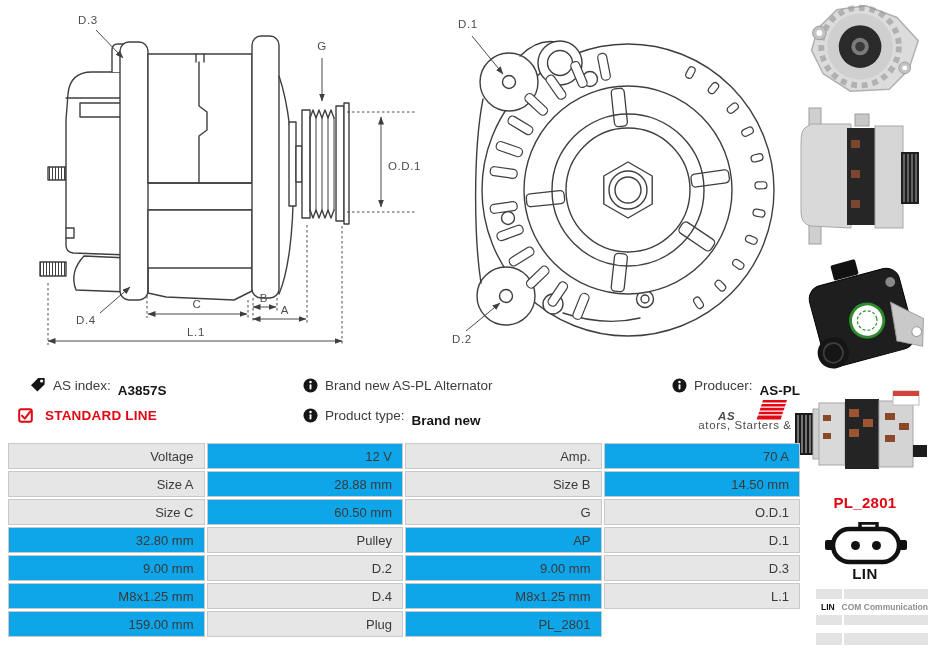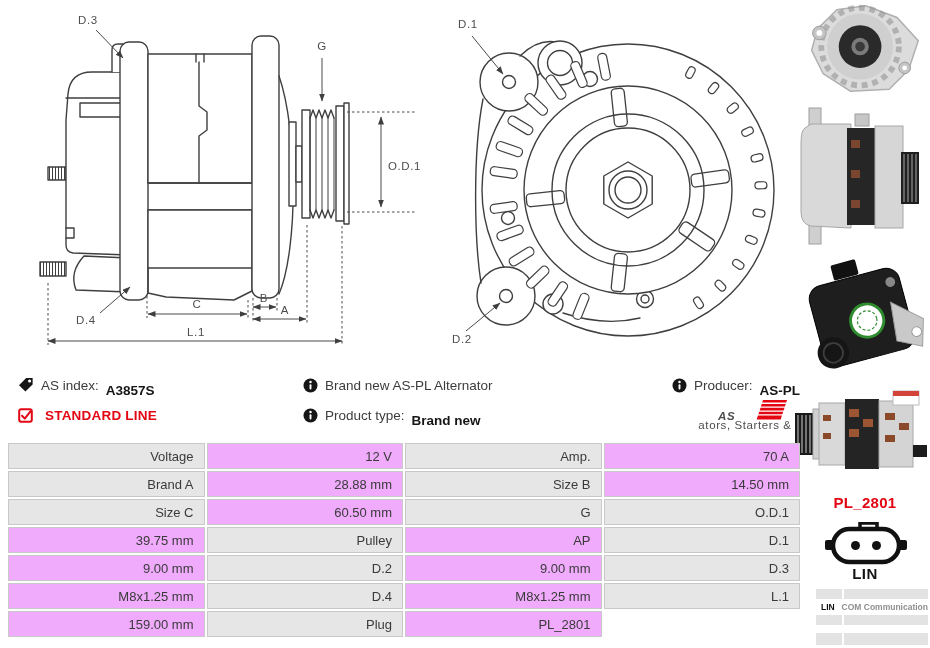--- a/index.html
+++ b/index.html
@@ -11,21 +11,21 @@
   
   .meta-item{position:absolute;display:flex;align-items:center;gap:7px;font-size:13.5px;height:16px;}
   .meta-item .b{font-weight:bold;color:#161616;margin-top:10px;}
   .meta-item.redline{color:#e30613;font-weight:bold;letter-spacing:.2px;gap:12px;}
   
   .spec{position:absolute;left:8px;top:443px;width:792px;display:grid;
         grid-template-columns:1fr 1fr 1fr 1fr;grid-auto-rows:26px;row-gap:2px;column-gap:2px;}
   .cell{border:1px solid #c9c9c9;display:flex;align-items:center;justify-content:flex-end;
         padding-right:10px;font-size:13px;color:#3a3a3a;box-sizing:border-box;}
   .cell.lab{background:#e6e6e6;}
-  .cell.val{background:#f0abfc;}
+  .cell.val{background:#0ea5e9;}
   
   .photo{position:absolute;}
   
   .pl-code{position:absolute;left:800px;top:494px;width:130px;text-align:center;
            color:#e30613;font-weight:bold;font-size:15px;letter-spacing:.3px;}
   .lin-label{position:absolute;left:800px;top:565px;width:130px;text-align:center;
              color:#141414;font-weight:bold;font-size:15px;letter-spacing:.5px;}
   .pin-table{position:absolute;left:816px;top:589px;width:112px;font-size:8.5px;}
   .pin-row{display:flex;gap:2px;margin-bottom:2px;}
   .pin-c1{width:26px;}
@@ -249,21 +249,21 @@
     <rect x="86" y="16" width="34" height="66" fill="#d4d4d4" stroke="#a8a8a8"></rect>
     <rect x="92" y="28" width="10" height="7" fill="#8a4a2a"></rect>
     <rect x="92" y="50" width="10" height="7" fill="#8a4a2a"></rect>
     <rect x="106" y="38" width="10" height="7" fill="#8a4a2a"></rect>
     <rect x="100" y="6" width="26" height="14" fill="#fff" stroke="#bbb"></rect>
     <rect x="100" y="6" width="26" height="5" fill="#d4433a"></rect>
     <rect x="120" y="60" width="14" height="12" fill="#1c1c1c"></rect>
   </svg>
 </div>
 
-<div class="meta-item" style="left:18px;top:377px">
+<div class="meta-item" style="left:30px;top:377px">
   <svg width="16" height="16" viewBox="0 0 16 16">
     <path d="M1,8.2 L8.2,1 H14.6 V7.4 L7.4,14.6 Z" fill="#161616"></path>
     <circle cx="11.6" cy="4" r="1.6" fill="#fff"></circle>
   </svg>
   <span>AS index:</span>
   <span class="b">A3857S</span>
 </div>
 
 <div class="meta-item redline" style="left:18px;top:407px">
   <svg width="15" height="15" viewBox="0 0 15 15">
@@ -315,31 +315,31 @@
     <text x="47" y="32" text-anchor="middle" font-size="5.4" fill="#8a8a8a" letter-spacing=".2">Alternators, Starters &amp; Parts</text>
   </svg>
 </div>
 
 <div class="spec">
   <div class="cell lab">Voltage</div>
   <div class="cell val">12 V</div>
   <div class="cell lab">Amp.</div>
   <div class="cell val">70 A</div>
 
-  <div class="cell lab">Brand A</div>
+  <div class="cell lab">Size A</div>
   <div class="cell val">28.88 mm</div>
   <div class="cell lab">Size B</div>
   <div class="cell val">14.50 mm</div>
 
   <div class="cell lab">Size C</div>
   <div class="cell val">60.50 mm</div>
   <div class="cell lab">G</div>
 
   <div class="cell lab">O.D.1</div>
-  <div class="cell val">39.75 mm</div>
+  <div class="cell val">32.80 mm</div>
   <div class="cell lab">Pulley</div>
   <div class="cell val">AP</div>
 
   <div class="cell lab">D.1</div>
   <div class="cell val">9.00 mm</div>
   <div class="cell lab">D.2</div>
   <div class="cell val">9.00 mm</div>
 
   <div class="cell lab">D.3</div>
   <div class="cell val">M8x1.25 mm</div>

